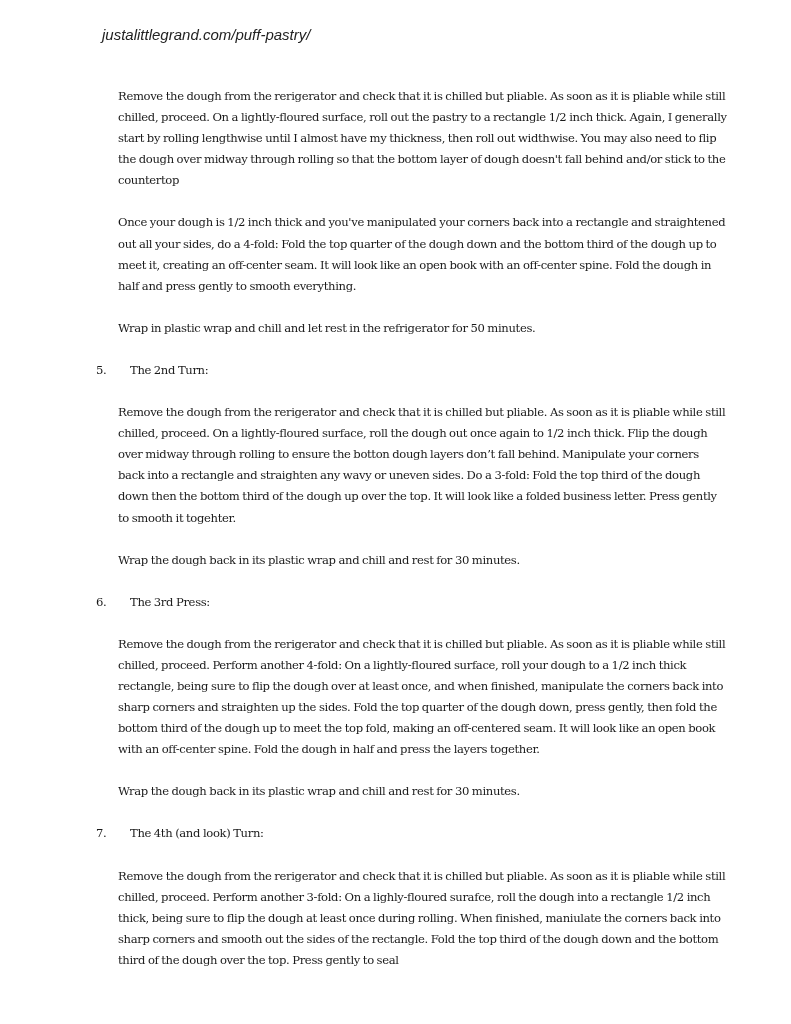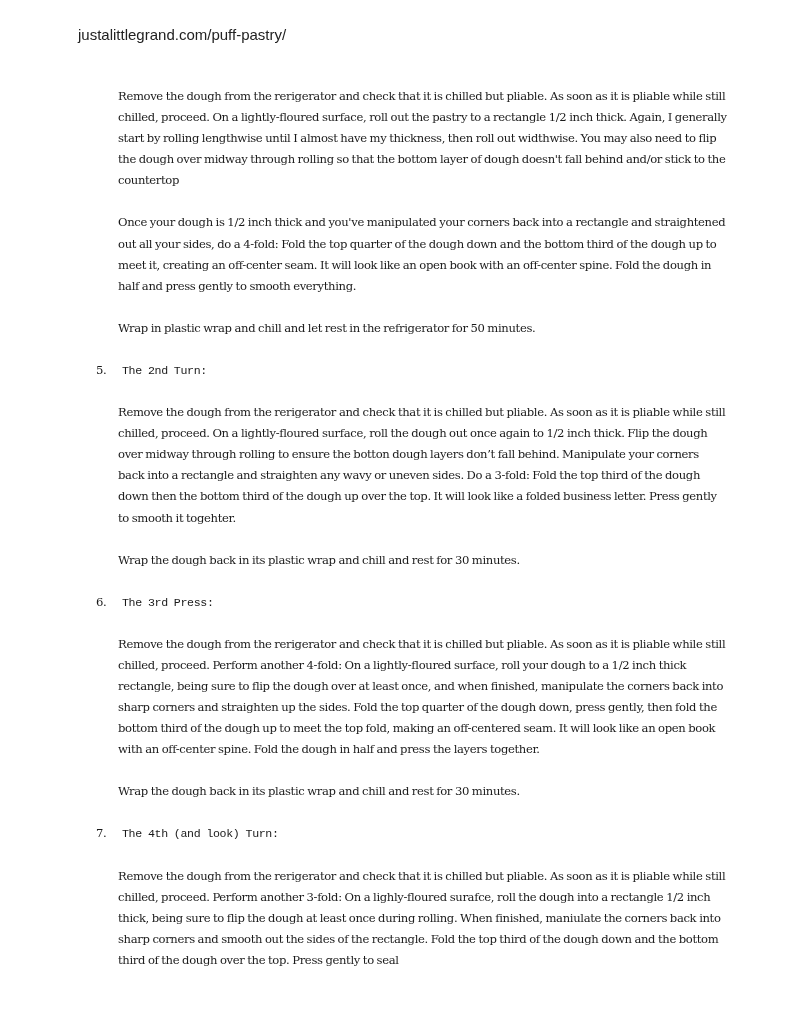--- a/index.html
+++ b/index.html
@@ -1,31 +1,31 @@
 <!DOCTYPE html>
 <html><head>
 <meta charset="utf-8">
 <style>
   html, body { margin: 0; padding: 0; background: #ffffff; }
   body { width: 791px; height: 1024px; overflow: hidden; position: relative; }
   .header-url {
-    position: absolute; left: 78px; top: 26px;
+    position: absolute; left: 102px; top: 26px;
     font-family: "Liberation Sans", "DejaVu Sans", sans-serif;
-    font-size: 15px; color: #222; letter-spacing: 0px;
+    font-size: 15px; color: #222; letter-spacing: 0px; font-style: italic;
   }
   .content {
     position: absolute; left: 118px; top: 86px; width: 620px;
     font-family: "DejaVu Serif", "Liberation Serif", serif;
     font-size: 11.6px; line-height: 21.1px; color: #1a1a1a;
     letter-spacing: -0.35px; word-spacing: -0.5px;
   }
   .para { margin: 0 11px 21px 0; }
   .step { position: relative; margin: 0 0 21px 0; }
   .step-num { position: absolute; left: -22px; top: 0; }
-  .step-title { margin: 4px; font-family: Liberation Mono, monospace; }
+  .step-title { margin: 12px; }
 </style>
 </head>
 <body>
 
 <div class="header-url">justalittlegrand.com/puff-pastry/</div>
 
 <div class="content">
   <section>
     <p class="para">Remove the dough from the rerigerator and check that it is chilled but pliable. As soon as it is pliable while still chilled, proceed. On a lightly-floured surface, roll out the pastry to a rectangle 1/2 inch thick. Again, I generally start by rolling lengthwise until I almost have my thickness, then roll out widthwise. You may also need to flip the dough over midway through rolling so that the bottom layer of dough doesn't fall behind and/or stick to the countertop</p>
     <p class="para">Once your dough is 1/2 inch thick and you've manipulated your corners back into a rectangle and straightened out all your sides, do a 4-fold: Fold the top quarter of the dough down and the bottom third of the dough up to meet it, creating an off-center seam. It will look like an open book with an off-center spine. Fold the dough in half and press gently to smooth everything.</p>

